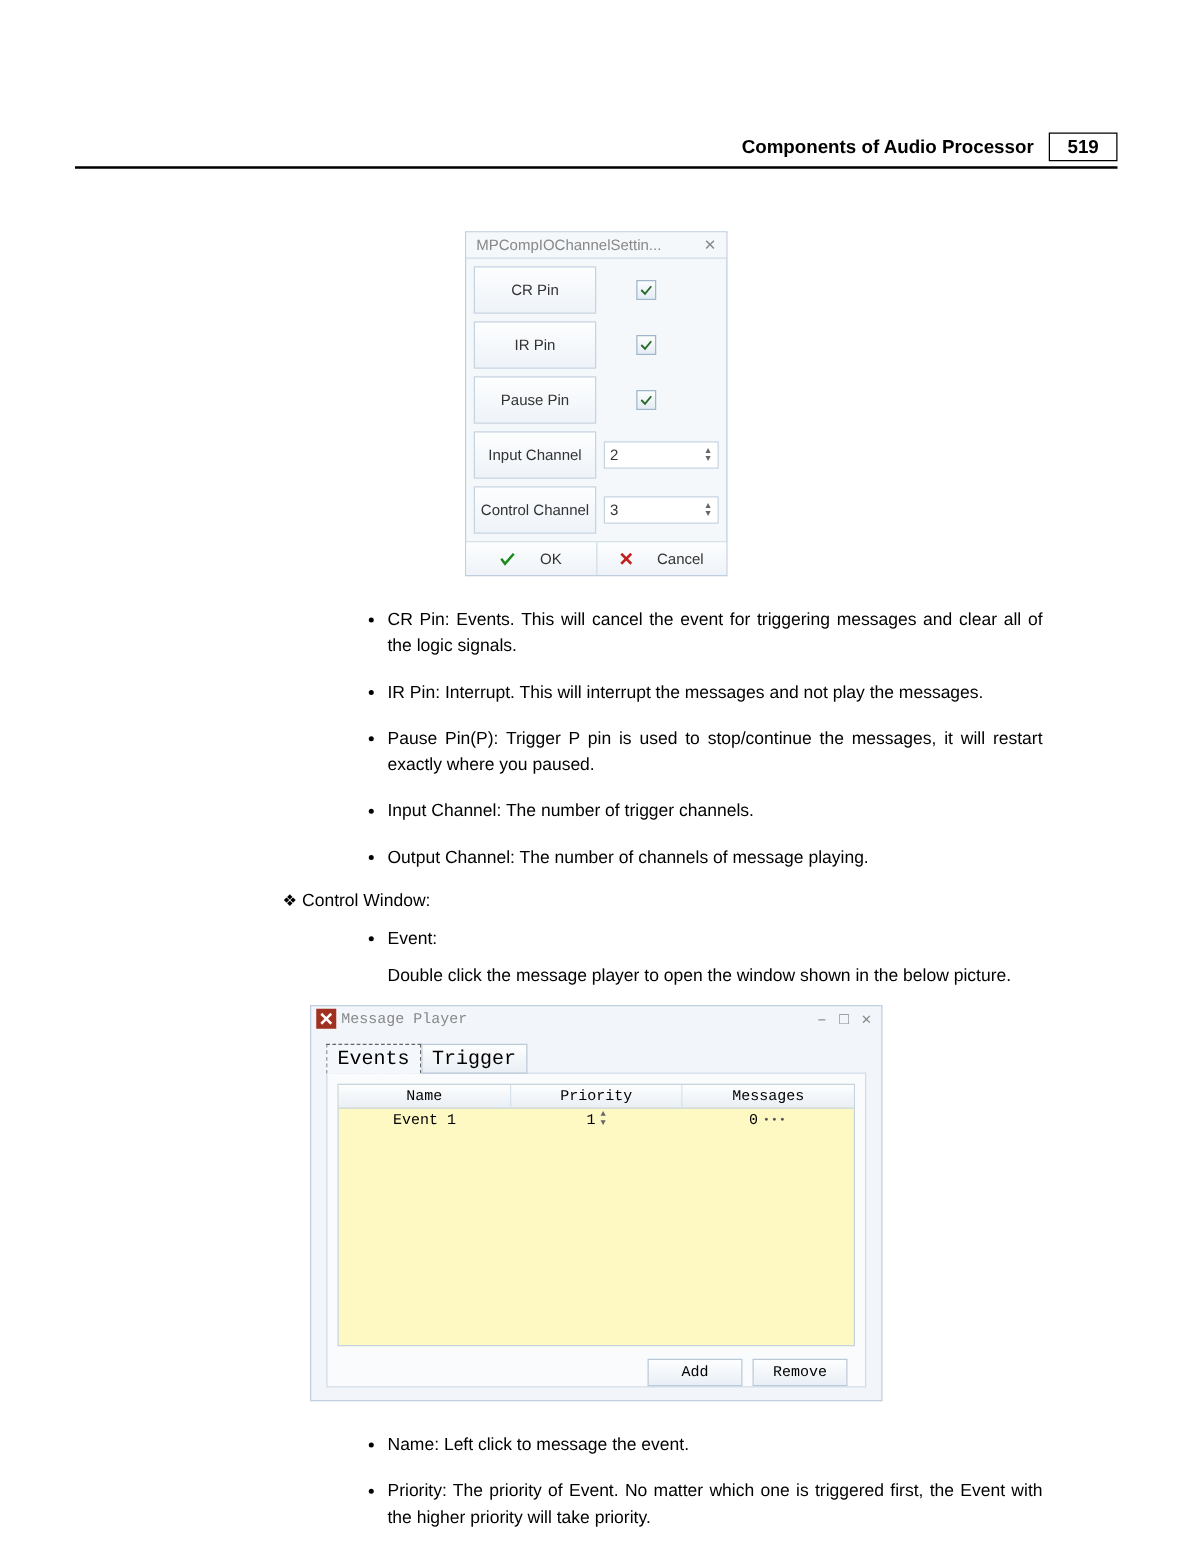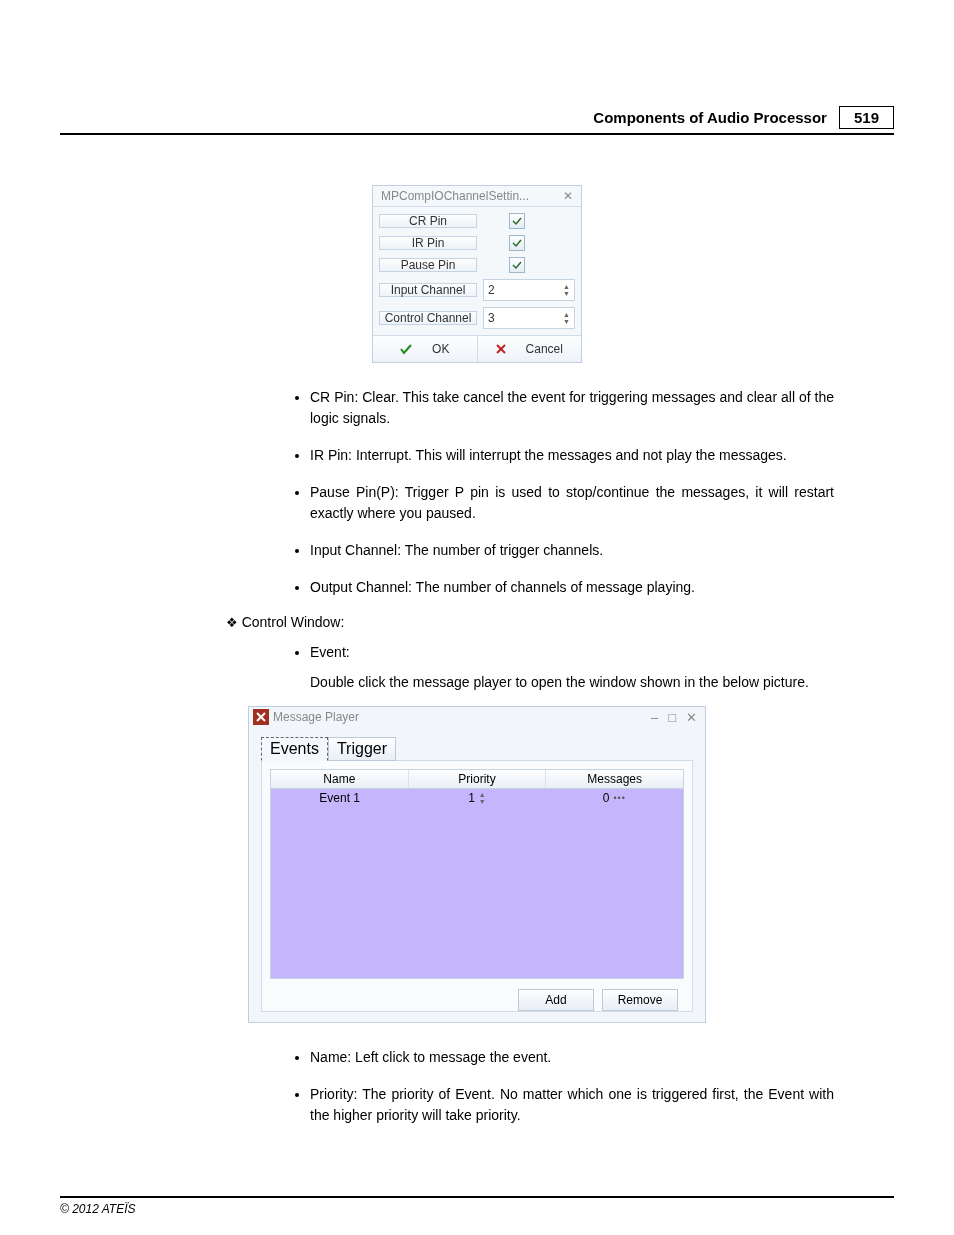--- a/index.html
+++ b/index.html
@@ -6,45 +6,45 @@
   html, body { width: 954px; font-family: Arial, Helvetica, sans-serif; font-size: 14px; color: #000; background: #fff; }
   .page { width: 954px; padding: 70px 60px 40px 60px; }
   .header-row { border-bottom: 2px solid #000; display: flex; justify-content: flex-end; align-items: center; padding-bottom: 4px; margin-bottom: 50px; gap: 12px; margin-top: 36px; }
   .header-title { font-weight: bold; font-size: 15px; }
   .page-num-box { border: 1px solid #000; padding: 2px 14px; font-weight: bold; font-size: 15px; }
   .dialog1-wrap { display: flex; justify-content: center; margin-bottom: 24px; }
   .dialog1 { width: 210px; border: 1px solid #bfcfe0; background: #f5f8fb; font-family: Tahoma, Arial, sans-serif; font-size: 12px; color: #333; }
   .d1-title { display: flex; justify-content: space-between; align-items: center; padding: 3px 8px; color: #888; background: #f5f8fb; }
   .d1-body { border-top: 1px solid #d0dce8; padding: 6px; }
   .d1-row { display: flex; align-items: center; margin-bottom: 6px; gap: 6px; }
-  .d1-label-btn { width: 98px; height: 14px; border: 1px solid #c6d4e2; background: linear-gradient(#fdfefe,#eef3f9); display: flex; justify-content: center; align-items: center; color: #333; }
+  .d1-label-btn { width: 98px; height: 38px; border: 1px solid #c6d4e2; background: linear-gradient(#fdfefe,#eef3f9); display: flex; justify-content: center; align-items: center; color: #333; }
   .d1-check { width: 16px; height: 16px; border: 1px solid #9fb6cc; background: linear-gradient(#fdfefe,#e4ecf4); display: flex; justify-content: center; align-items: center; margin-left: 26px; }
   .d1-check svg { width: 10px; height: 10px; }
   .d1-spin { flex: 1; height: 22px; border: 1px solid #c6d4e2; background: #fff; display: flex; align-items: center; padding: 0 4px; justify-content: space-between; }
   .d1-spinbtns { display: flex; flex-direction: column; font-size: 7px; color: #666; line-height: 1; }
   .d1-footer { border-top: 1px solid #d0dce8; display: flex; }
   .d1-foot-btn { flex: 1; height: 26px; background: linear-gradient(#fdfefe,#eef3f9); display: flex; align-items: center; justify-content: center; gap: 20px; font-size: 12px; }
   .d1-foot-btn + .d1-foot-btn { border-left: 1px solid #d0dce8; }
   ul.bullets { list-style: disc; padding-left: 0; margin-left: 0; }
   ul.bullets > li { margin-left: 250px; margin-right: 60px; text-align: justify; margin-bottom: 16px; line-height: 1.5; }
   .diamond { font-size: 13px; margin-right: 4px; }
   .section-heading { margin-left: 166px; margin-bottom: 14px; }
   .event-bullet-wrap { margin-left: 250px; margin-bottom: 14px; list-style: disc; }
   .event-desc { margin-left: 250px; margin-bottom: 16px; }
   .dialog2-wrap { display: flex; justify-content: center; margin-bottom: 24px; }
-  .dialog2 { width: 458px; border: 1px solid #bfcfe0; background: #f2f6fa; font-family: Liberation Sans, sans-serif; font-size: 12px; padding-bottom: 10px; }
+  .dialog2 { width: 458px; border: 1px solid #bfcfe0; background: #f2f6fa; font-family: Liberation Mono, monospace; font-size: 12px; padding-bottom: 10px; }
   .d2-title { display: flex; justify-content: space-between; align-items: center; padding: 2px 8px 2px 4px; color: #888; }
   .d2-title-left { display: flex; align-items: center; gap: 4px; }
   .d2-icon { width: 16px; height: 16px; background: #a03020; display: flex; align-items: center; justify-content: center; }
   .d2-winbtns { display: flex; gap: 10px; color: #888; font-size: 13px; }
   .d2-tabs { display: flex; margin: 10px 0 0 12px; }
   .d2-tab { padding: 2px 8px; border: 1px solid #bcc9d7; background: linear-gradient(#fdfefe,#e9eff6); font-size: 16px; position: relative; }
   .d2-tab.active { border: 1px dashed #666; background: #f4f7fb; z-index: 2; border-bottom-color: #f4f7fb; }
   .d2-panel { margin: 0 12px; border: 1px solid #d0dce8; background: #f9fbfd; padding: 8px 0 0 0; margin-top: -1px; }
-  .d2-table { margin: 0 8px; border: 1px solid #c6d4e2; background: #c4b5fd; height: 210px; }
+  .d2-table { margin: 0 8px; border: 1px solid #c6d4e2; background: #fef9c3; height: 210px; }
   .d2-thead { display: flex; background: linear-gradient(#fdfefe,#e9eff6); border-bottom: 1px solid #c6d4e2; }
   .d2-th { flex: 1; text-align: center; padding: 2px 0; border-right: 1px solid #d8e2ec; }
   .d2-th:last-child { border-right: none; }
   .d2-row { display: flex; }
   .d2-td { flex: 1; text-align: center; padding: 2px 0; display: flex; justify-content: center; align-items: center; gap: 4px; }
   .d2-spinbtns { display: flex; flex-direction: column; font-size: 7px; color: #666; line-height: 1; }
   .d2-btn-row { display: flex; justify-content: flex-end; gap: 8px; padding: 10px 14px 0 0; align-items: flex-end; }
   .d2-btn { width: 76px; height: 22px; border: 1px solid #bcc9d7; background: linear-gradient(#fdfefe,#e9eff6); display: flex; align-items: center; justify-content: center; }
   .footer { border-top: 2px solid #000; margin-top: 70px; padding-top: 4px; font-style: italic; font-size: 12px; }
   .close-x { font-size: 12px; color: #888; }
@@ -124,21 +124,21 @@
               <line x1="1" y1="1" x2="9" y2="9" stroke="#c02020" stroke-width="2"></line>
               <line x1="9" y1="1" x2="1" y2="9" stroke="#c02020" stroke-width="2"></line>
             </svg>
           <span>Cancel</span>
         </div>
       </div>
     </div>
   </div>
 
   <ul class="bullets">
-    <li>CR Pin: Clear. This take cancel the event for triggering messages and clear all of the logic signals.</li>
+    <li>CR Pin: Events. This will cancel the event for triggering messages and clear all of the logic signals.</li>
     <li>IR Pin: Interrupt. This will interrupt the messages and not play the messages.</li>
     <li>Pause Pin(P): Trigger P pin is used to stop/continue the messages, it will restart exactly where you paused.</li>
     <li>Input Channel: The number of trigger channels.</li>
     <li>Output Channel: The number of channels of message playing.</li>
   </ul>
 
   <div class="section-heading">
     <span class="diamond">❖</span><span>Control Window:</span>
   </div>
 

